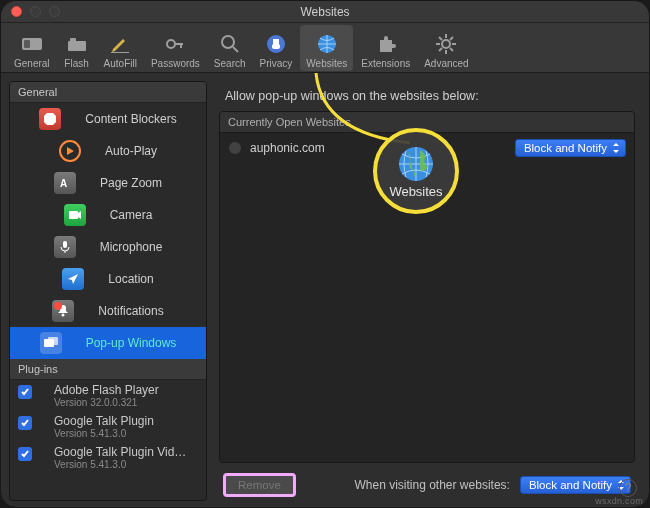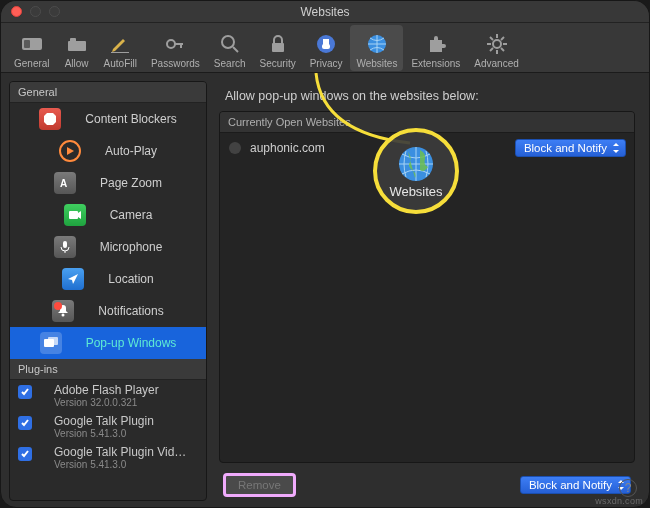--- a/index.html
+++ b/index.html
@@ -75,21 +75,21 @@
       </div>
       <span>General</span>
     </div>
     <div class="tbtn">
       <div class="ticon">
         <svg width="22" height="18" viewBox="0 0 22 18">
             <rect x="2" y="6" width="18" height="10" rx="1" fill="#9e9e9e"></rect>
             <rect x="4" y="3" width="6" height="4" rx="1" fill="#9e9e9e"></rect>
           </svg>
       </div>
-      <span>Allow</span>
+      <span>Flash</span>
     </div>
     <div class="tbtn">
       <div class="ticon">
         <svg width="22" height="22" viewBox="0 0 22 22">
             <path d="M4 16 L14 6 L16 8 L6 18 L3 19 Z" fill="#d9b24a"></path>
             <rect x="2" y="19" width="18" height="1" fill="#9e9e9e"></rect>
           </svg>
       </div>
       <span>AutoFill</span>
     </div>
@@ -104,29 +104,20 @@
       <span>Passwords</span>
     </div>
     <div class="tbtn">
       <div class="ticon">
         <svg width="22" height="22" viewBox="0 0 22 22">
             <circle cx="9" cy="9" r="6" fill="none" stroke="#9e9e9e" stroke-width="2"></circle>
             <line x1="14" y1="14" x2="19" y2="19" stroke="#9e9e9e" stroke-width="2"></line>
           </svg>
       </div>
       <span>Search</span>
-    </div>
-    <div class="tbtn">
-      <div class="ticon">
-        <svg width="22" height="22" viewBox="0 0 22 22">
-            <rect x="5" y="10" width="12" height="9" rx="1" fill="#9e9e9e"></rect>
-            <path d="M7 10 V7 a4 4 0 0 1 8 0 V10" fill="none" stroke="#9e9e9e" stroke-width="2"></path>
-          </svg>
-      </div>
-      <span>Security</span>
     </div>
     <div class="tbtn">
       <div class="ticon">
         <svg width="22" height="22" viewBox="0 0 22 22">
             <circle cx="11" cy="11" r="9" fill="#4a78d6"></circle>
             <path d="M8 6 v6 h6 v-6" fill="#fff"></path>
             <rect x="7" y="11" width="8" height="5" rx="2" fill="#fff"></rect>
           </svg>
       </div>
       <span>Privacy</span>
@@ -298,20 +289,21 @@
               <circle cx="7" cy="7" r="6" fill="#888"></circle>
             </svg>
           <span class="site">auphonic.com</span>
           <div class="select"><span>Block and Notify</span></div>
         </div>
       </div>
 
       <div class="footer">
         <div class="remove-btn">Remove</div>
         <div class="footer-spacer"></div>
+        <span class="footer-label">When visiting other websites:</span>
         <div class="select"><span>Block and Notify</span></div>
       </div>
     </div>
 
   </div>
 
   <svg class="pointer" viewBox="0 0 108 74">
     <path d="M2 0 Q 8 60 96 70" stroke="#f6de3a" stroke-width="3" fill="none"></path>
   </svg>
 

